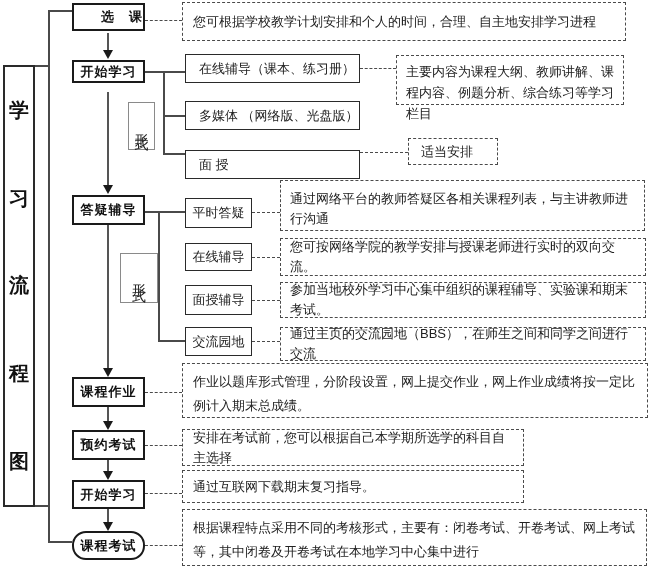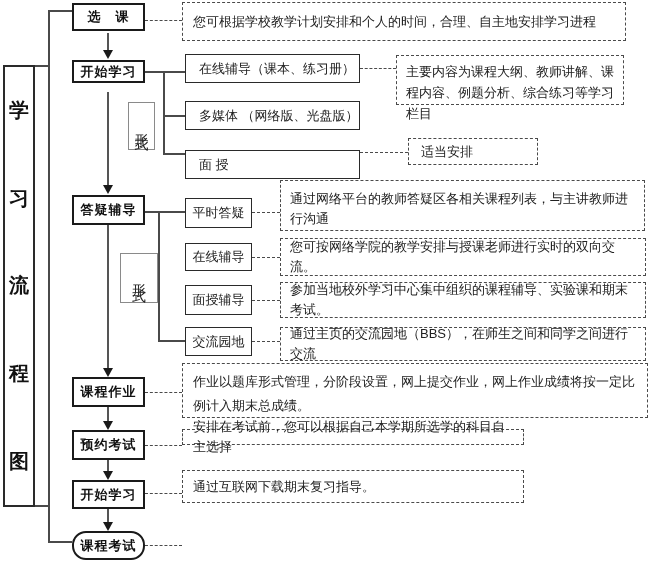--- a/index.html
+++ b/index.html
@@ -64,21 +64,21 @@
     <span>程</span>
     <span>图</span>
   </div>
 
   <div class="vl" style="left:48px;top:10px;height:532px;"></div>
   <div class="hl" style="left:48px;top:10px;width:24px;"></div>
   <div class="hl" style="left:48px;top:541px;width:24px;"></div>
   <div class="hl" style="left:35px;top:65px;width:13px;"></div>
   <div class="hl" style="left:35px;top:505px;width:13px;"></div>
 
-  <div class="step" style="top:3px;height:28px;">
+  <div class="step" style="top:3px;height:28px;justify-content:flex-end;">
       <span>选　课</span>
     </div>
   <div class="step" style="top:60px;height:23px;">
       <span>开始学习</span>
     </div>
   <div class="step" style="top:195px;height:30px;">
       <span>答疑辅导</span>
     </div>
   <div class="step" style="top:377px;height:30px;">
       <span>课程作业</span>
@@ -140,40 +140,41 @@
       <span>面授辅导</span>
     </div>
   <div class="sub centered" style="left:185px;top:327px;width:67px;height:29px;">
       <span>交流园地</span>
     </div>
 
   <div class="dash" style="left:396px;top:55px;width:228px;height:50px;padding:5px 9px;line-height:21px;"><span>主要内容为课程大纲、教师讲解、课程内容、例题分析、综合练习等学习栏目</span></div>
   <div class="dash vcenter" style="left:182px;top:2px;width:444px;height:39px;padding:0 10px;">
       <span>您可根据学校教学计划安排和个人的时间，合理、自主地安排学习进程</span>
     </div>
-  <div class="dash vcenter" style="left:408px;top:138px;width:130px;height:27px;padding:0 12px;">
+  <div class="dash vcenter" style="left:408px;top:138px;width:90px;height:27px;padding:0 12px;">
       <span>适当安排</span>
     </div>
   <div class="dash" style="left:280px;top:180px;width:365px;height:51px;padding:8px 9px 0;"><span>通过网络平台的教师答疑区各相关课程列表，与主讲教师进行沟通</span></div>
   <div class="dash vcenter" style="left:280px;top:238px;width:366px;height:38px;padding:0 9px;">
       <span>您可按网络学院的教学安排与授课老师进行实时的双向交流。</span>
     </div>
   <div class="dash vcenter" style="left:280px;top:282px;width:366px;height:36px;padding:0 9px;">
       <span>参加当地校外学习中心集中组织的课程辅导、实验课和期末考试。</span>
     </div>
   <div class="dash vcenter" style="left:280px;top:327px;width:366px;height:34px;padding:0 9px;">
       <span>通过主页的交流园地（BBS），在师生之间和同学之间进行交流</span>
     </div>
   <div class="dash" style="left:182px;top:363px;width:466px;height:55px;padding:6px 10px;line-height:24px;"><span>作业以题库形式管理，分阶段设置，网上提交作业，网上作业成绩将按一定比例计入期末总成绩。</span></div>
-  <div class="dash vcenter" style="left:182px;top:429px;width:342px;height:16px;padding:0 10px;justify-content:center;">
+  <div class="dash vcenter" style="left:182px;top:429px;width:342px;height:37px;padding:0 10px;justify-content:center;">
       <span>安排在考试前，您可以根据自己本学期所选学的科目自主选择</span>
     </div>
   <div class="dash vcenter" style="left:182px;top:470px;width:342px;height:33px;padding:0 10px;">
       <span>通过互联网下载期末复习指导。</span>
     </div>
+  <div class="dash" style="left:182px;top:509px;width:465px;height:57px;padding:6px 10px;line-height:24px;"><span>根据课程特点采用不同的考核形式，主要有：闭卷考试、开卷考试、网上考试等，其中闭卷及开卷考试在本地学习中心集中进行</span></div>
 
   <div class="dl" style="left:145px;top:20px;width:37px;"></div>
   <div class="dl" style="left:360px;top:68px;width:36px;"></div>
   <div class="dl" style="left:360px;top:152px;width:48px;"></div>
   <div class="dl" style="left:252px;top:212px;width:28px;"></div>
   <div class="dl" style="left:252px;top:257px;width:28px;"></div>
   <div class="dl" style="left:252px;top:300px;width:28px;"></div>
   <div class="dl" style="left:252px;top:341px;width:28px;"></div>
   <div class="dl" style="left:145px;top:392px;width:37px;"></div>
   <div class="dl" style="left:145px;top:445px;width:37px;"></div>

